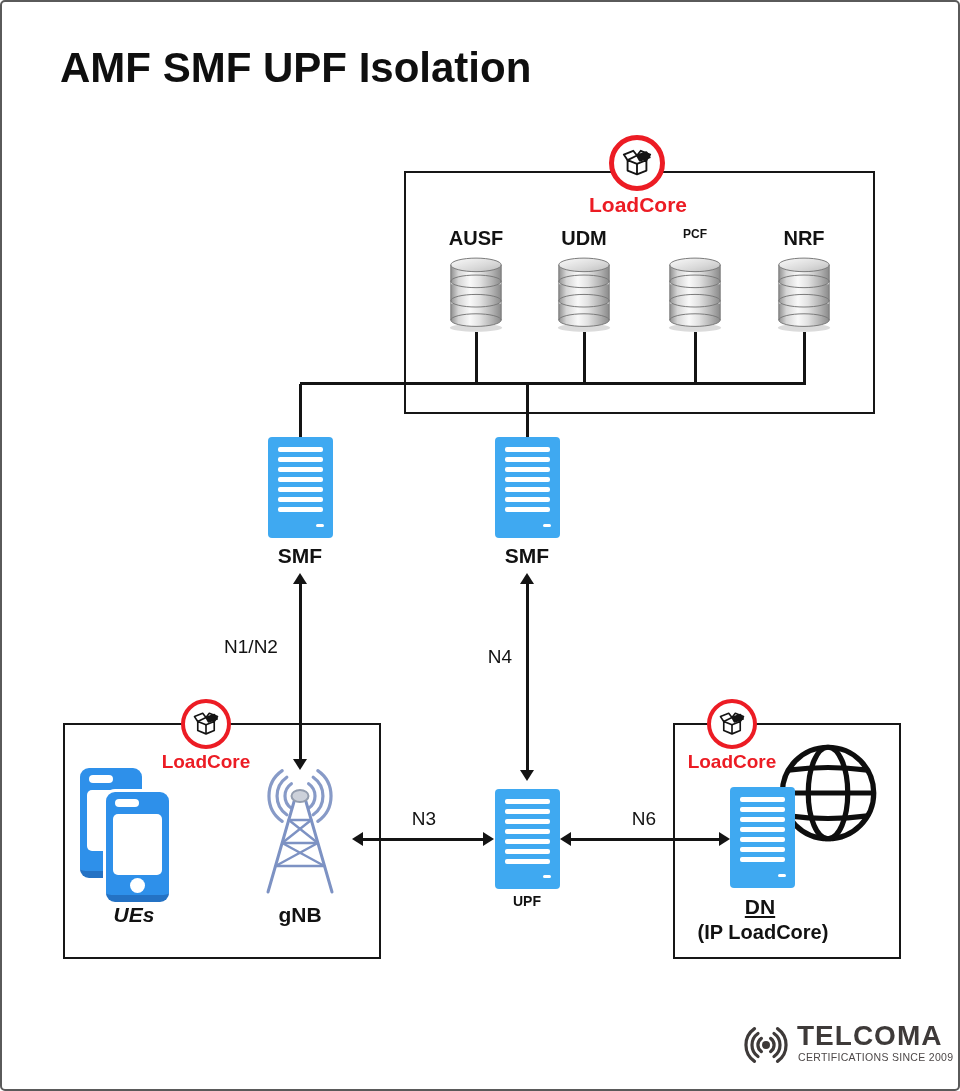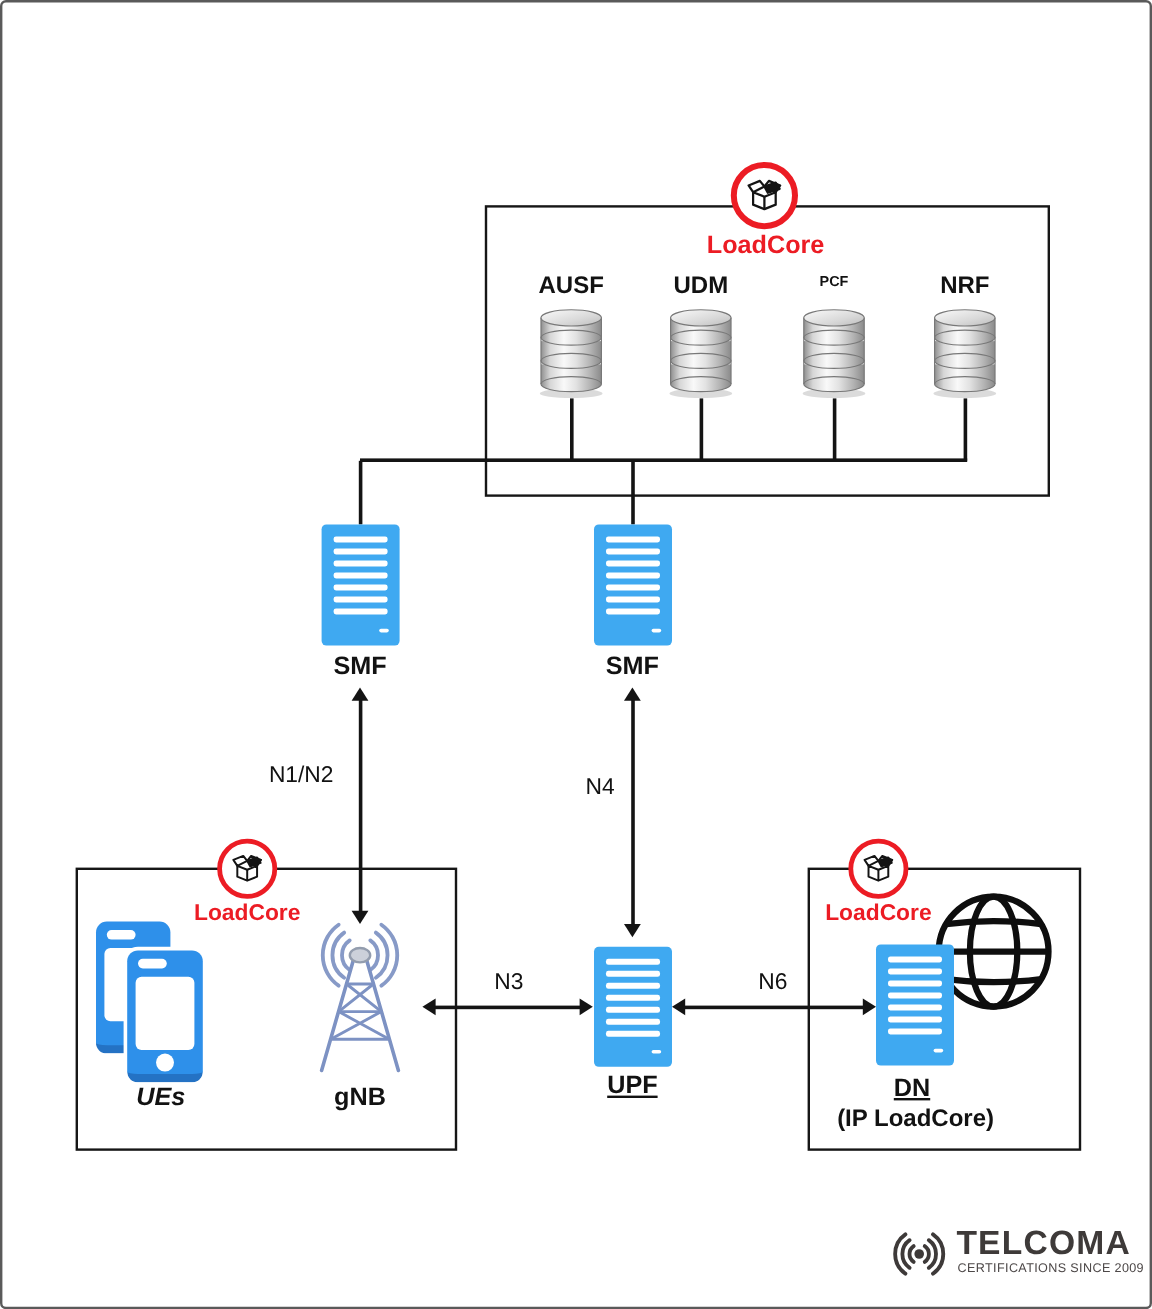--- a/index.html
+++ b/index.html
@@ -52,20 +52,21 @@
       <linearGradient id="cylTopG" x1="0" y1="0" x2="1" y2="1">
         <stop offset="0" stop-color="#fafafa"></stop>
           <stop offset="0.6" stop-color="#d9d9d9"></stop>
           <stop offset="1" stop-color="#bdbdbd"></stop>
       </linearGradient>
     </defs>
   </svg>
 
   <div class="frame"></div>
 
+  <div class="abs title">AMF SMF UPF Isolation</div>
 
   <div class="abs box" style="left:404px;top:171px;width:467px;height:239px;"></div>
 
   <div class="abs wire" style="left:475px;top:332px;width:3px;height:52px;"></div>
   <div class="abs wire" style="left:583px;top:332px;width:3px;height:52px;"></div>
   <div class="abs wire" style="left:694px;top:332px;width:3px;height:52px;"></div>
   <div class="abs wire" style="left:803px;top:332px;width:3px;height:52px;"></div>
   <div class="abs wire" style="left:300px;top:382px;width:506px;height:3px;"></div>
   <div class="abs wire" style="left:299px;top:384px;width:3px;height:53px;"></div>
   <div class="abs wire" style="left:526px;top:384px;width:3px;height:53px;"></div>
@@ -233,21 +234,21 @@
   <div class="abs server" style="left:495px;top:789px;width:65px;height:100px;">
     <div class="stripe"></div>
       <div class="stripe"></div>
       <div class="stripe"></div>
       <div class="stripe"></div>
     <div class="stripe"></div>
       <div class="stripe"></div>
       <div class="stripe"></div>
     <div class="dash"></div>
   </div>
-  <div class="abs lbl" style="left:487px;top:893px;width:80px;font-size:21px;text-decoration:underline;">UPF</div>
+  <div class="abs lbl" style="left:487px;top:893px;width:80px;font-size:14px;">UPF</div>
 
   <div class="abs ah ah-left" style="left:560px;top:832px;"></div>
   <div class="abs wire" style="left:570px;top:838px;width:150px;height:3px;"></div>
   <div class="abs ah ah-right" style="left:719px;top:832px;"></div>
   <div class="abs linklbl" style="left:614px;top:808px;width:60px;">N6</div>
 
   <div class="abs box" style="left:673px;top:723px;width:224px;height:232px;"></div>
 
   <div class="abs badge-circle" style="left:707px;top:699px;width:50px;height:50px;border-width:4.5px;">
     <svg width="28" height="28" viewBox="0 0 34 34">

